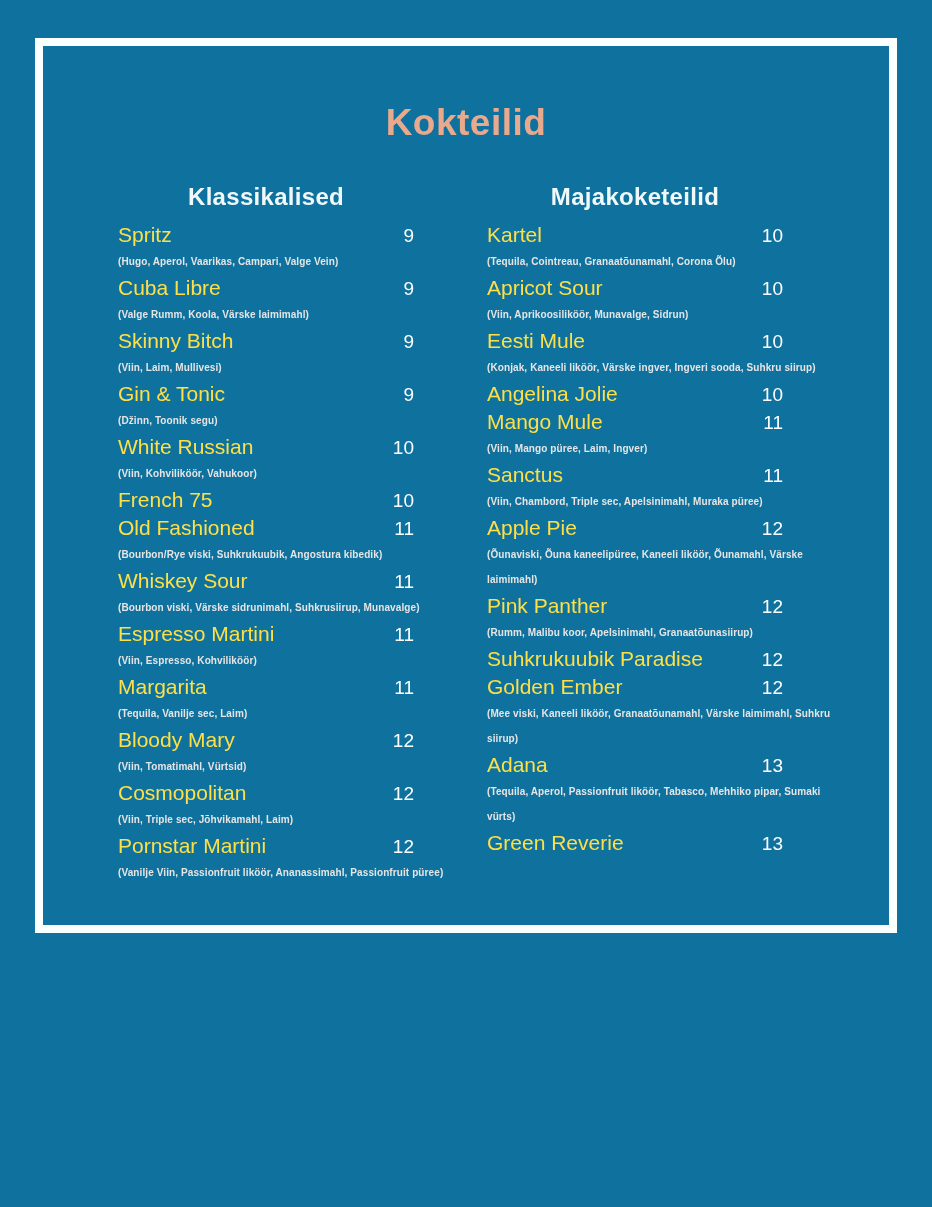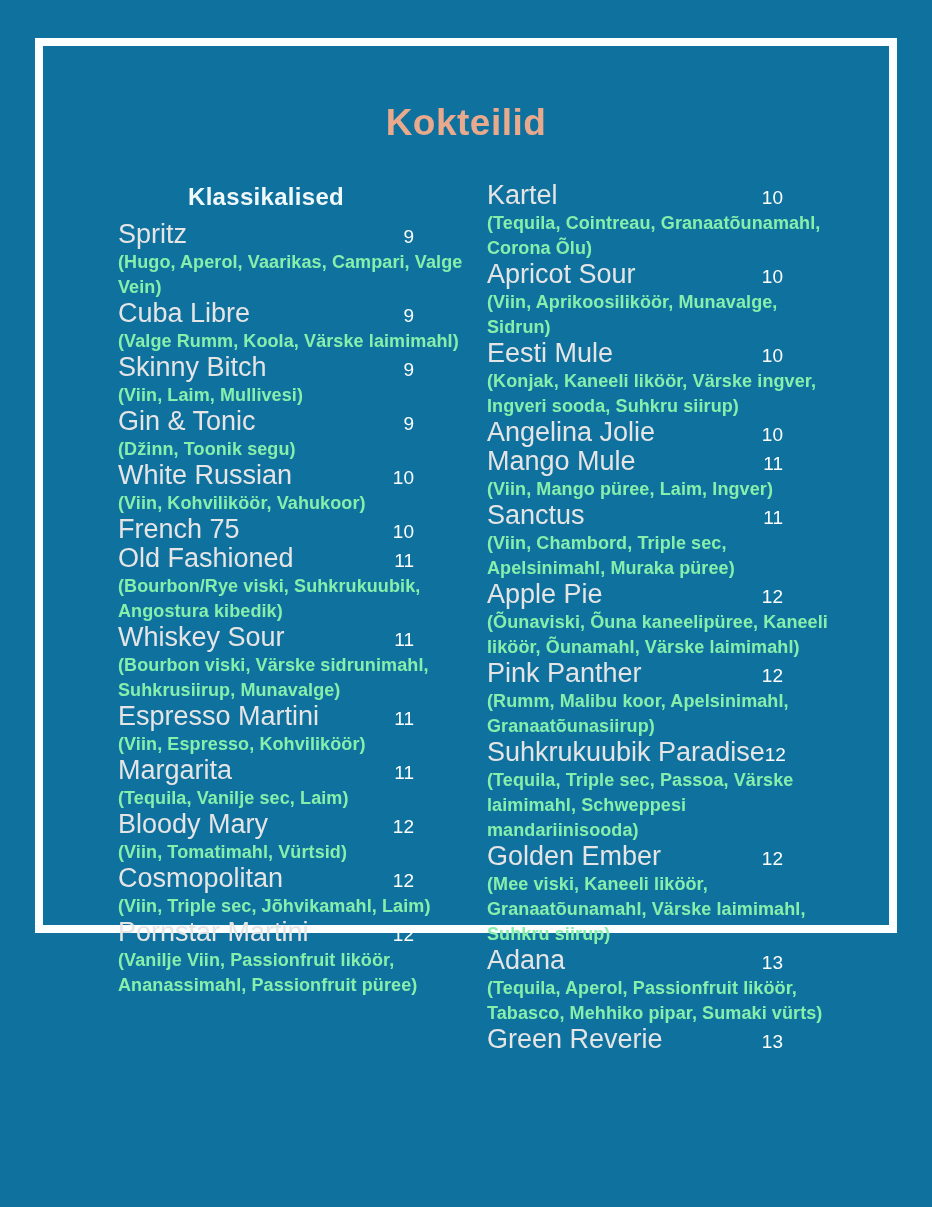--- a/index.html
+++ b/index.html
@@ -50,36 +50,36 @@
     line-height: 30px;
     letter-spacing: 0.3px;
   }
   .item-row {
     display: flex;
     justify-content: space-between;
     align-items: baseline;
     width: 296px;
   }
   .item-name {
-    font-size: 27px;
+    font-size: 21px;
     font-weight: 400;
-    color: #e5e5e5;
+    color: #fde047;
     line-height: 27px;
     white-space: nowrap;
   }
   .item-price {
     font-size: 19px;
     font-weight: 400;
     color: #fdfefe;
     line-height: 27px;
   }
   .item-ingredients {
-    font-size: 18px;
+    font-size: 10px;
     font-weight: bold;
-    color: #86efac;
+    color: #e5e5e5;
     line-height: 25px;
     width: 352px;
     letter-spacing: 0.1px;
   }
 </style>
 </head>
 <body>
 
 <div class="frame">
   <h1 class="title">Kokteilid</h1>
@@ -187,20 +187,21 @@
     <div class="item-row">
       <span class="item-name">Pornstar Martini</span>
       <span class="item-price">12</span>
     </div>
     <div class="item-ingredients">(Vanilje Viin, Passionfruit liköör, Ananassimahl, Passionfruit püree)</div>
   </div>
 </div>
     </section>
 
     <section class="col">
+      <h2 class="col-header">Majakoketeilid</h2>
       <div class="items">
   <div class="item">
     <div class="item-row">
       <span class="item-name">Kartel</span>
       <span class="item-price">10</span>
     </div>
     <div class="item-ingredients">(Tequila, Cointreau, Granaatõunamahl, Corona Õlu)</div>
   </div>
 
   <div class="item">
@@ -256,21 +257,20 @@
       <span class="item-price">12</span>
     </div>
     <div class="item-ingredients">(Rumm, Malibu koor, Apelsinimahl, Granaatõunasiirup)</div>
   </div>
 
   <div class="item">
     <div class="item-row">
       <span class="item-name">Suhkrukuubik Paradise</span>
       <span class="item-price">12</span>
     </div>
-    <div class="item-ingredients">(Tequila, Triple sec, Passoa, Värske laimimahl, Schweppesi mandariinisooda)</div>
   </div>
 
   <div class="item">
     <div class="item-row">
       <span class="item-name">Golden Ember</span>
       <span class="item-price">12</span>
     </div>
     <div class="item-ingredients">(Mee viski, Kaneeli liköör, Granaatõunamahl, Värske laimimahl, Suhkru siirup)</div>
   </div>
 

